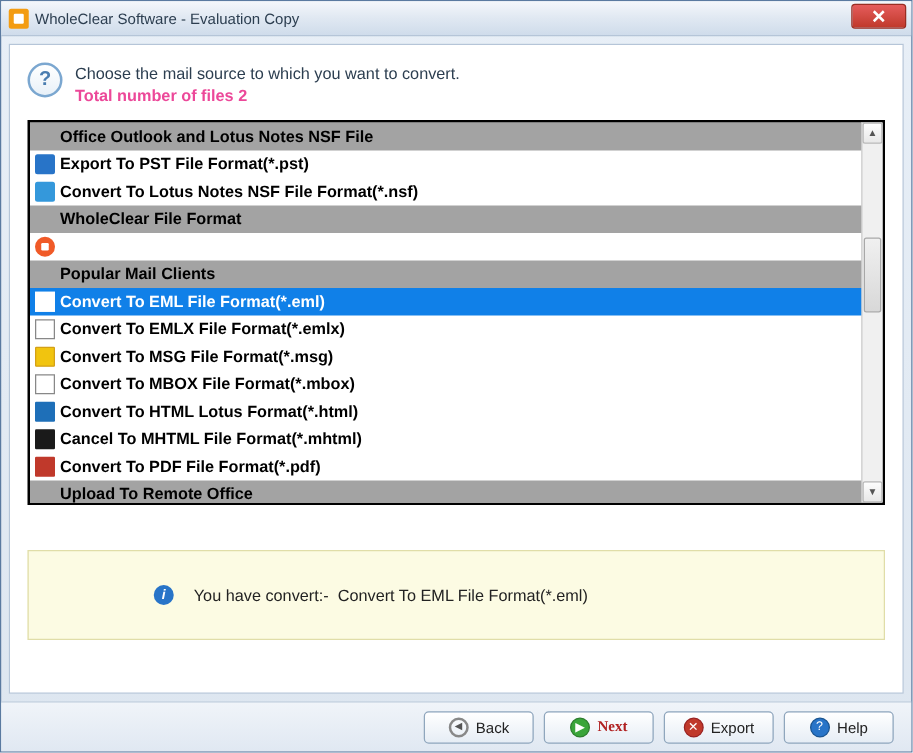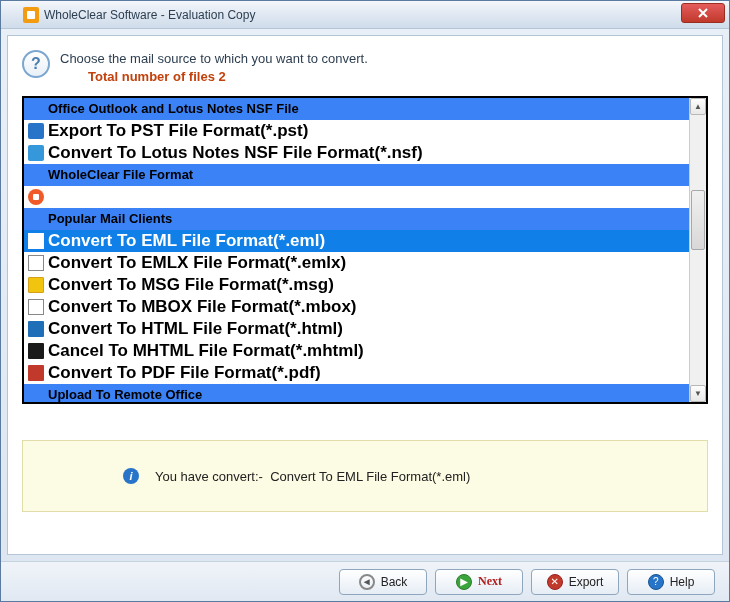--- a/index.html
+++ b/index.html
@@ -10,21 +10,21 @@
   background: linear-gradient(to bottom, #e8eff7 0%, #dde6f0 100%);
   border: 1px solid #5a7aa0;
   position: relative;
   display: flex; flex-direction: column;
 }
 
 .titlebar {
   height: 28px;
   background: linear-gradient(to bottom, #f4f7fb 0%, #e0e8f2 50%, #cfdceb 100%);
   display: flex; align-items: center;
-  padding-left: 22px;
+  padding-left: 6px;
   border-bottom: 1px solid #b5c5d8;
   position: relative;
 }
 .titlebar .app-icon {
   width: 16px; height: 16px; margin-right: 5px;
   background: #f39c12; border-radius: 2px;
   display: flex; align-items: center; justify-content: center;
 }
 .titlebar .app-icon svg { width: 12px; height: 12px; }
 .titlebar .title { color: #2c3e50; font-size: 12px; }
@@ -48,46 +48,46 @@
 .header-row { display: flex; align-items: flex-start; gap: 10px; margin-bottom: 10px; padding-top: 4px; }
 .help-circle {
   width: 28px; height: 28px; border-radius: 50%;
   border: 2px solid #7ba7d0;
   background: linear-gradient(to bottom, #fff, #e8f0f8);
   display: flex; align-items: center; justify-content: center;
   color: #4a7db0; font-weight: bold; font-size: 16px;
   flex-shrink: 0;
 }
 .header-text { color: #2c3e50; font-size: 13px; line-height: 1.4; }
-.total-files { color: #c2410c; font-weight: bold; font-size: 13px; margin-left: 28px; }
+.total-files { color: #ec4899; font-weight: bold; font-size: 13px; }
 
 .list-wrap {
   border: 2px solid #000;
   height: 308px;
   display: flex;
   background: #fff;
 }
 .list {
   flex: 1; overflow-y: auto;
   font-family: Verdana, Arial, sans-serif;
 }
 .list-row {
   display: flex; align-items: center;
   height: 22px;
   padding-left: 4px;
   cursor: pointer;
   border-bottom: 1px solid transparent;
 }
 .list-row.header-cat {
   cursor: default;
-  background: #3b82f6;
+  background: #a3a3a3;
   align-items: center;
 }
 .list-row.header-cat .label { font-weight: bold; padding-left: 20px; font-size: 13px; }
-.list-row.item .label { font-weight: bold; font-size: 17px; }
+.list-row.item .label { font-weight: bold; font-size: 13px; }
 .list-row.item.selected { background: #1080e8; color: #fff; }
 .list-row .icon {
   width: 16px; height: 16px; margin-right: 4px;
   flex-shrink: 0;
   display: flex; align-items: center; justify-content: center;
   font-size: 10px;
 }
 .icon-pst { background: #2874c8; color: #fff; border-radius: 2px; }
 .icon-nsf { background: #3498db; color: #fff; border-radius: 2px; }
 .icon-tgz { background: #f05a28; border-radius: 50%; }
@@ -230,21 +230,21 @@
           <div class="list-row item">
             <span class="icon icon-msg"></span>
             <span class="label">Convert To MSG File Format(*.msg)</span>
           </div>
           <div class="list-row item">
             <span class="icon icon-mbox"></span>
             <span class="label">Convert To MBOX File Format(*.mbox)</span>
           </div>
           <div class="list-row item">
             <span class="icon icon-html"></span>
-            <span class="label">Convert To HTML File Format(*.html)</span>
+            <span class="label">Convert To HTML Lotus Format(*.html)</span>
           </div>
           <div class="list-row item">
             <span class="icon icon-mhtml"></span>
             <span class="label">Cancel To MHTML File Format(*.mhtml)</span>
           </div>
           <div class="list-row item">
             <span class="icon icon-pdf"></span>
             <span class="label">Convert To PDF File Format(*.pdf)</span>
           </div>
           <div class="list-row header-cat">

